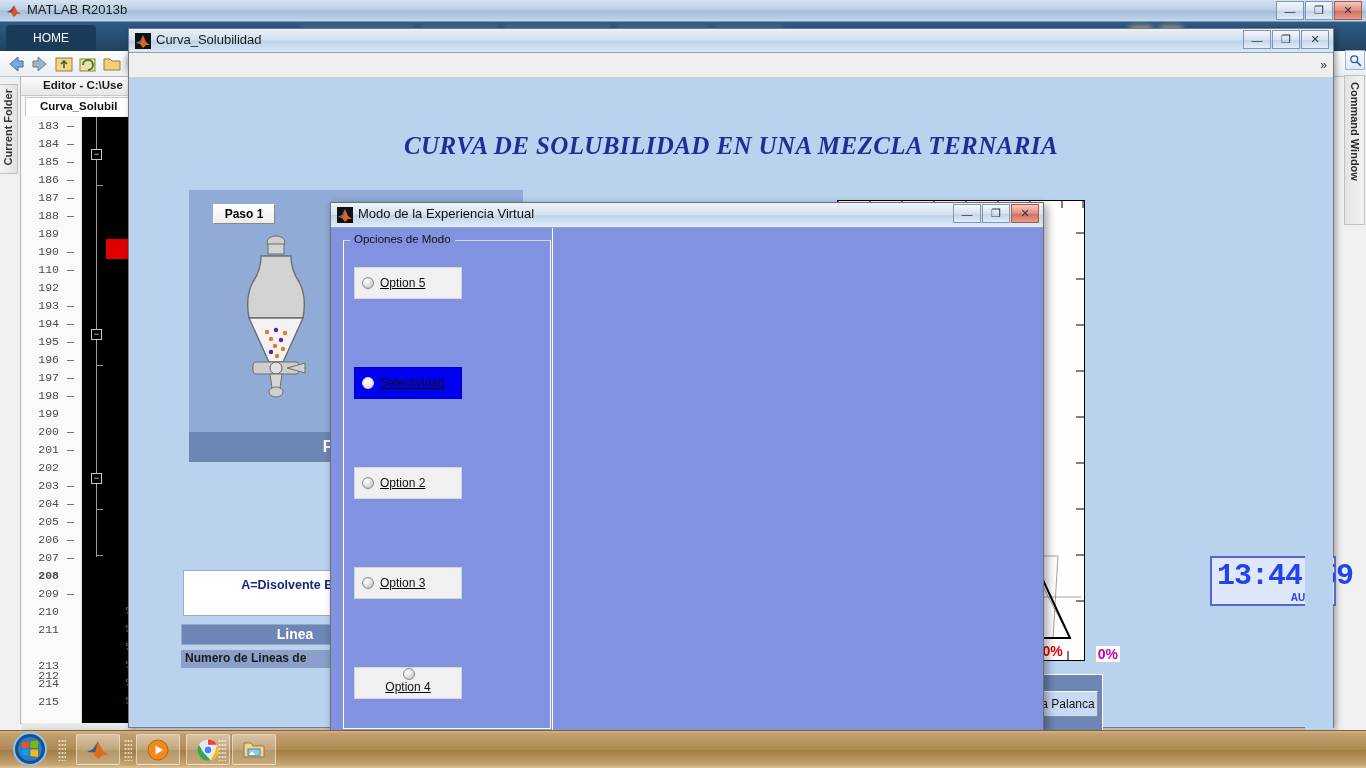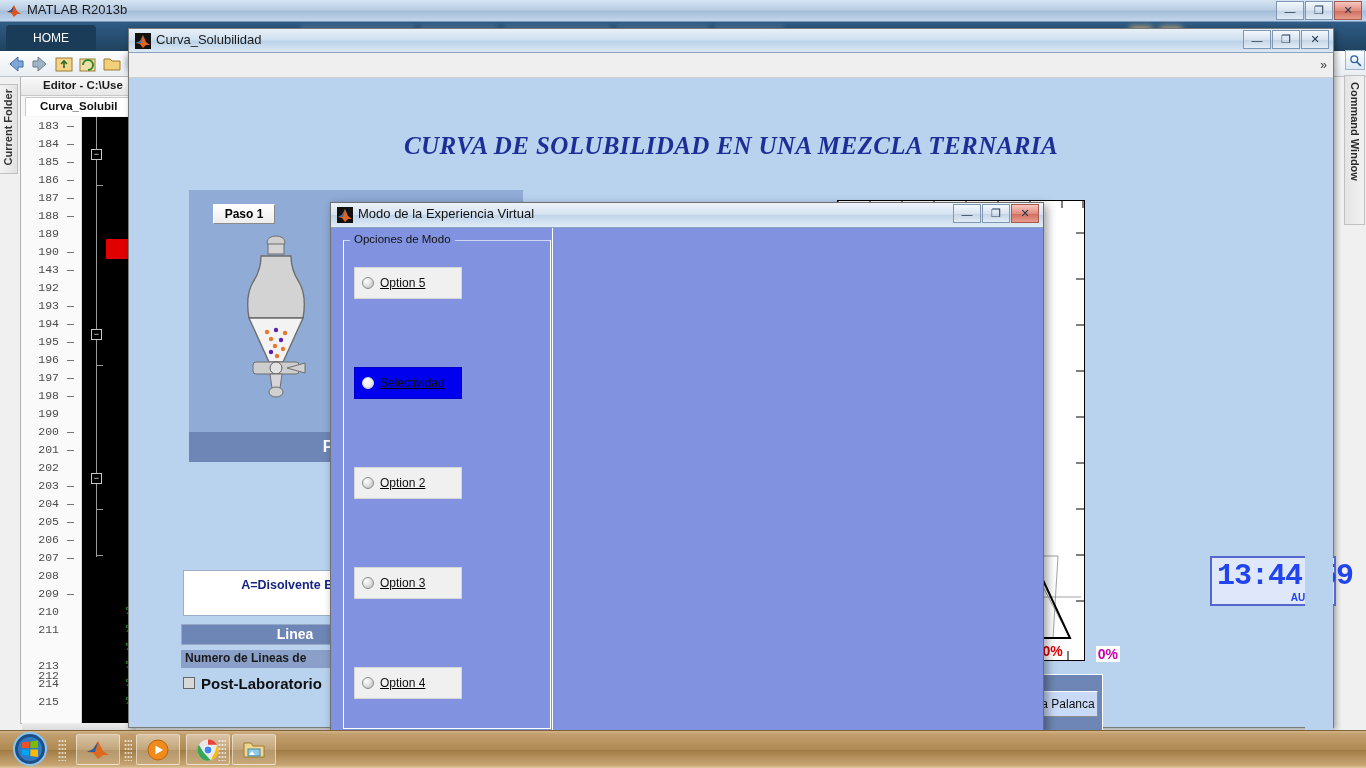--- a/index.html
+++ b/index.html
@@ -462,21 +462,21 @@
             <div class="ldash" style="top: 38px;">—</div>
             <div class="lnum" style="top: 56px;">186</div>
             <div class="ldash" style="top: 56px;">—</div>
             <div class="lnum" style="top: 74px;">187</div>
             <div class="ldash" style="top: 74px;">—</div>
             <div class="lnum" style="top: 92px;">188</div>
             <div class="ldash" style="top: 92px;">—</div>
             <div class="lnum" style="top: 110px;">189</div>
             <div class="lnum" style="top: 128px;">190</div>
             <div class="ldash" style="top: 128px;">—</div>
-            <div class="lnum" style="top: 146px;">143</div>
+            <div class="lnum" style="top: 146px;">110</div>
             <div class="ldash" style="top: 146px;">—</div>
             <div class="lnum" style="top: 164px;">192</div>
             <div class="lnum" style="top: 182px;">193</div>
             <div class="ldash" style="top: 182px;">—</div>
             <div class="lnum" style="top: 200px;">194</div>
             <div class="ldash" style="top: 200px;">—</div>
             <div class="lnum" style="top: 218px;">195</div>
             <div class="ldash" style="top: 218px;">—</div>
             <div class="lnum" style="top: 236px;">196</div>
             <div class="ldash" style="top: 236px;">—</div>
@@ -493,21 +493,21 @@
             <div class="lnum" style="top: 362px;">203</div>
             <div class="ldash" style="top: 362px;">—</div>
             <div class="lnum" style="top: 380px;">204</div>
             <div class="ldash" style="top: 380px;">—</div>
             <div class="lnum" style="top: 398px;">205</div>
             <div class="ldash" style="top: 398px;">—</div>
             <div class="lnum" style="top: 416px;">206</div>
             <div class="ldash" style="top: 416px;">—</div>
             <div class="lnum" style="top: 434px;">207</div>
             <div class="ldash" style="top: 434px;">—</div>
-            <div class="lnum" style="top: 452px;">208</div>
+            <div class="lnum" style="top: 452px; font-weight: bold;">208</div>
             <div class="lnum" style="top: 470px;">209</div>
             <div class="ldash" style="top: 470px;">—</div>
             <div class="lnum" style="top: 488px;">210</div>
             <div class="lnum" style="top: 506px;">211</div>
             <div class="lnum" style="top: 552px;">212</div>
             <div class="lnum" style="top: 542px;">213</div>
             <div class="lnum" style="top: 560px;">214</div>
             <div class="lnum" style="top: 578px;">215</div>
           </div>
         <div id="code-area">
@@ -590,24 +590,20 @@
 
         <div id="proceso-label">Proceso</div>
       </div>
 
 
       <div id="legend-box">A=Disolvente  B=S</div>
       <div id="linea-bar">Linea</div>
       <div id="numero-lineas-holder">
         <div id="numlineas-bar">Numero de Lineas de</div>
       </div>
-      <div id="postlab">
-        <div class="cbx"></div>
-        <span>Post-Laboratorio</span>
-      </div>
 
       <div id="ternary-axes">
         <svg width="246" height="459" viewBox="0 0 246 459">
 
           <g stroke="#000" stroke-width="1">
             <line x1="0" y1="0" x2="0" y2="7"></line>
             <line x1="32" y1="0" x2="32" y2="7"></line>
             <line x1="64" y1="0" x2="64" y2="7"></line>
             <line x1="96" y1="0" x2="96" y2="7"></line>
             <line x1="128" y1="0" x2="128" y2="7"></line>
@@ -736,21 +732,21 @@
         <div class="radio-item" style="top:226px;">
           <span class="radio-dot"></span>
           <span class="radio-label">Option 2</span>
         </div>
 
         <div class="radio-item" style="top:326px;">
           <span class="radio-dot"></span>
           <span class="radio-label">Option 3</span>
         </div>
 
-        <div class="radio-item" style="top:426px;">
+        <div class="radio-item" style="top:426px;flex-direction:column;">
           <span class="radio-dot"></span>
           <span class="radio-label">Option 4</span>
         </div>
       </div>
     </div>
   </div>
 
   <div id="taskbar">
     <svg id="start-orb" viewBox="0 0 52 35">
       <circle cx="26" cy="17" r="16" fill="#1d4f86" stroke="#8fc3ef" stroke-width="2"></circle>

